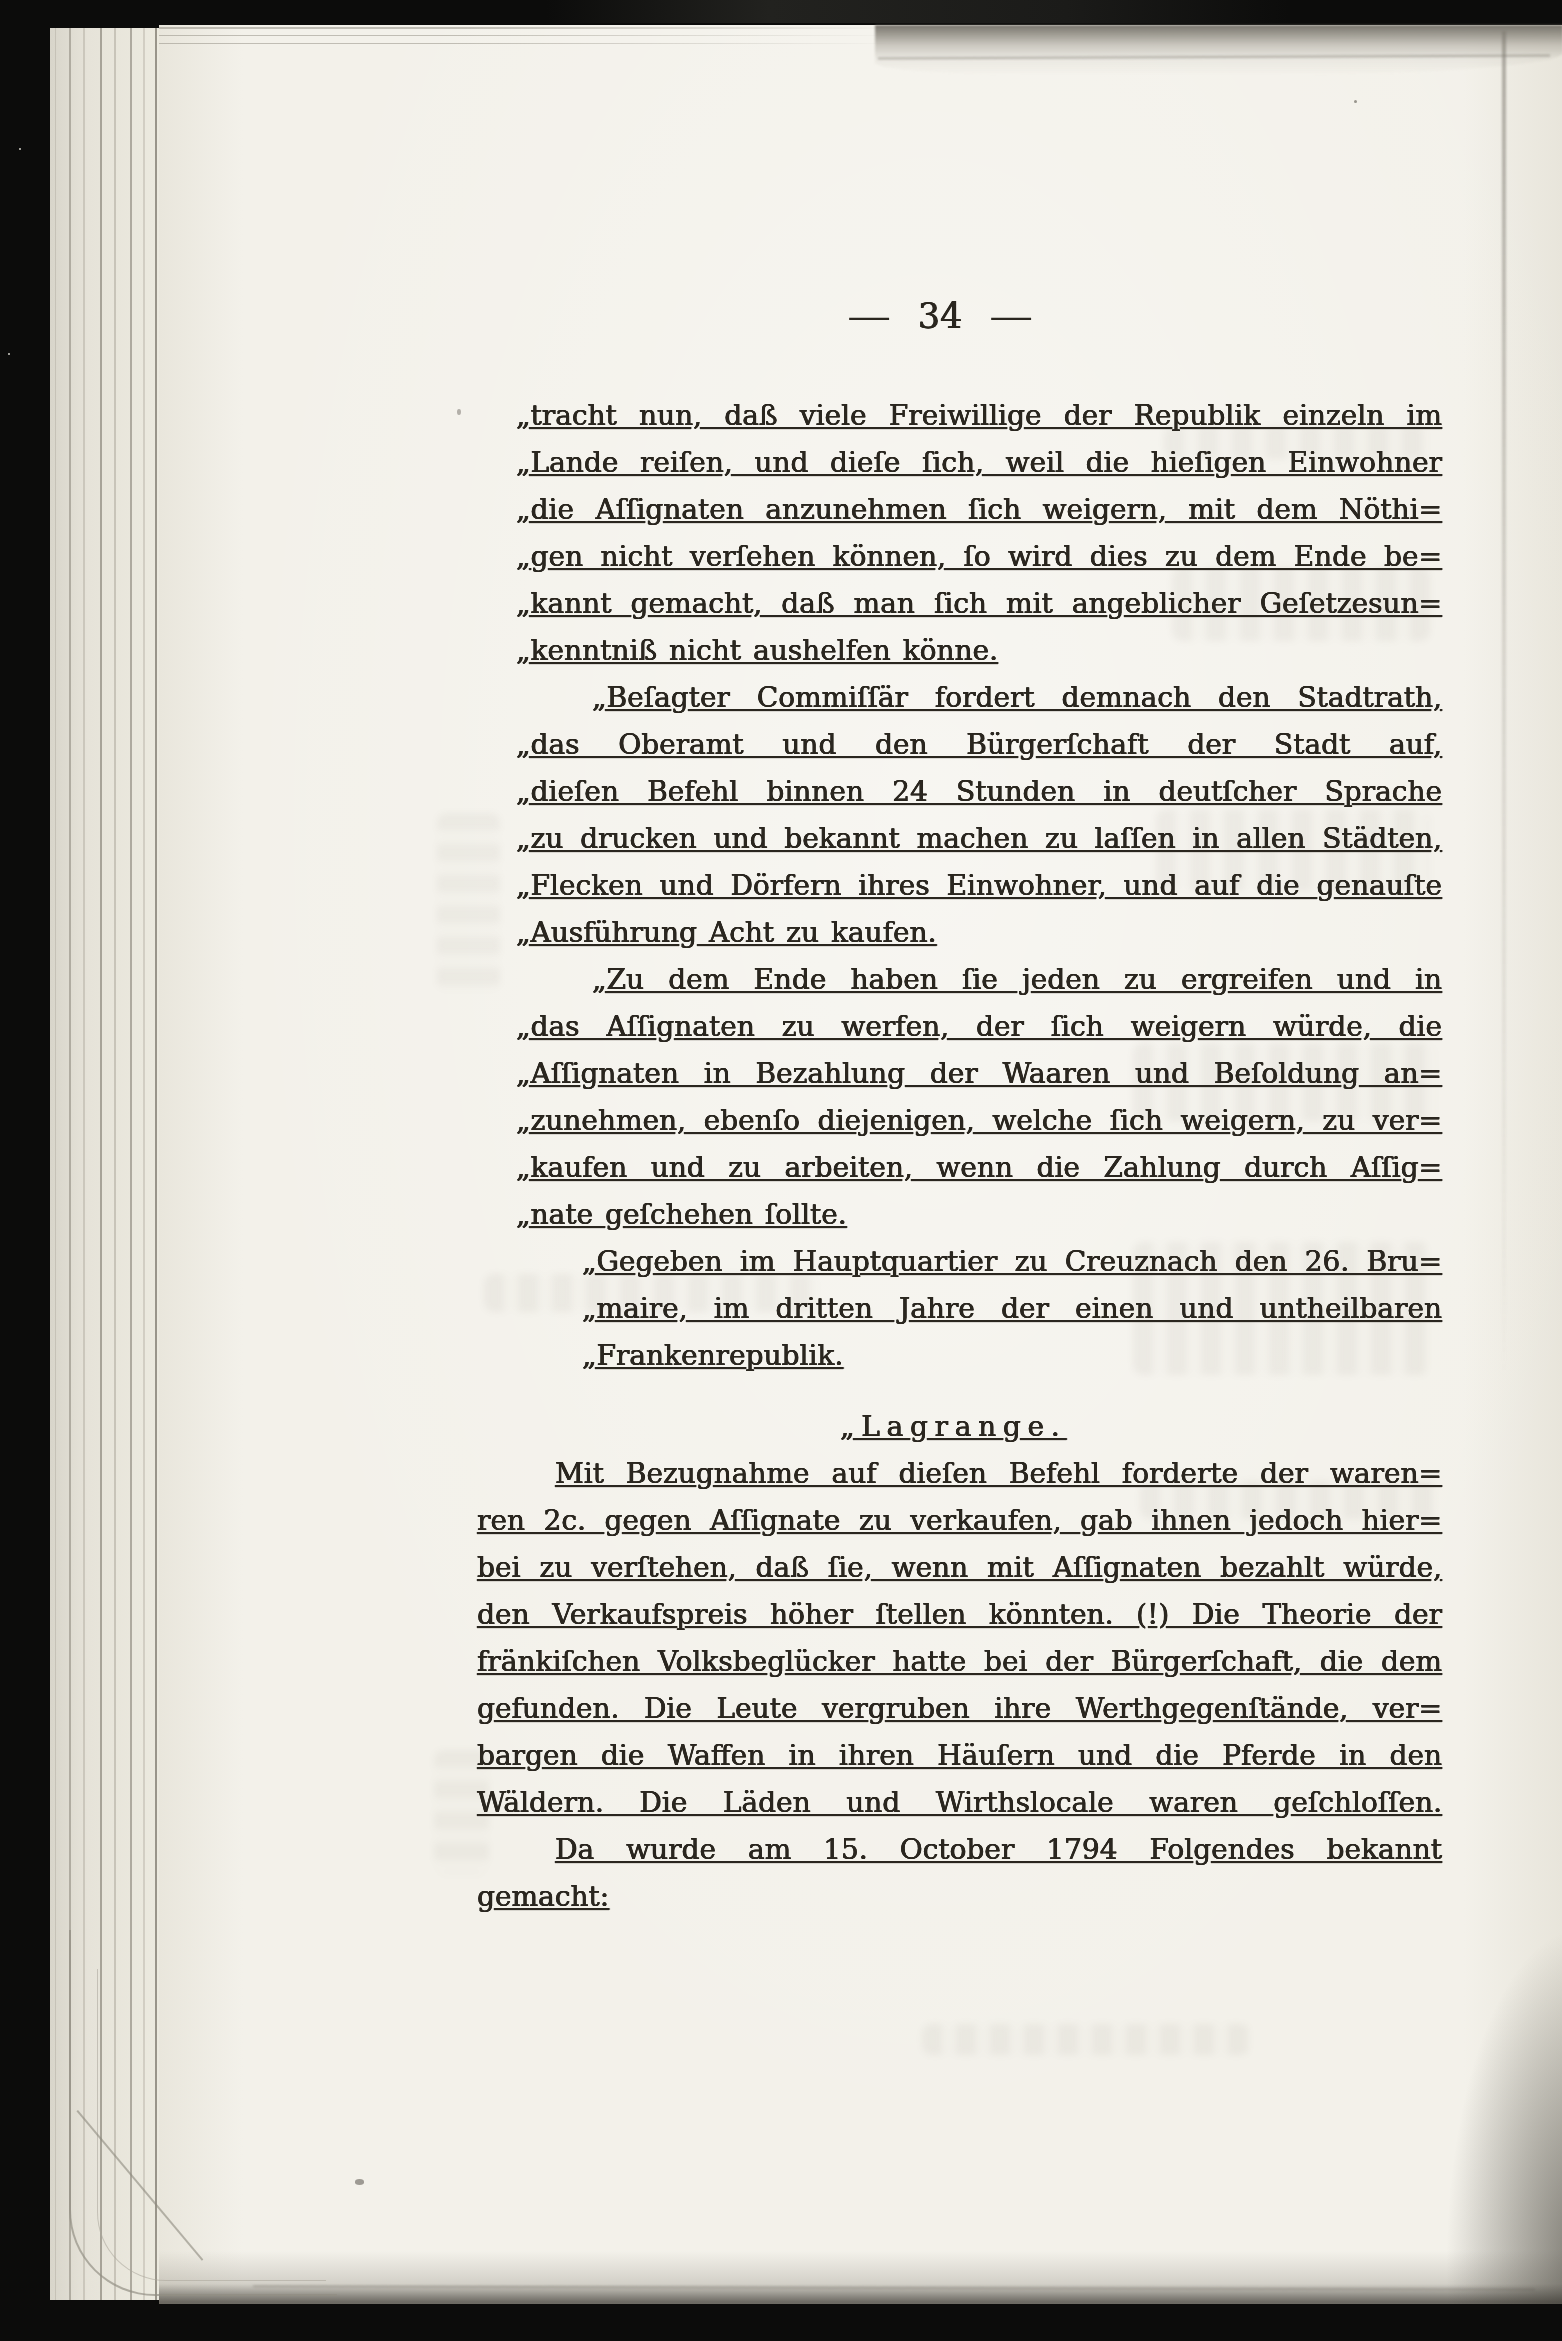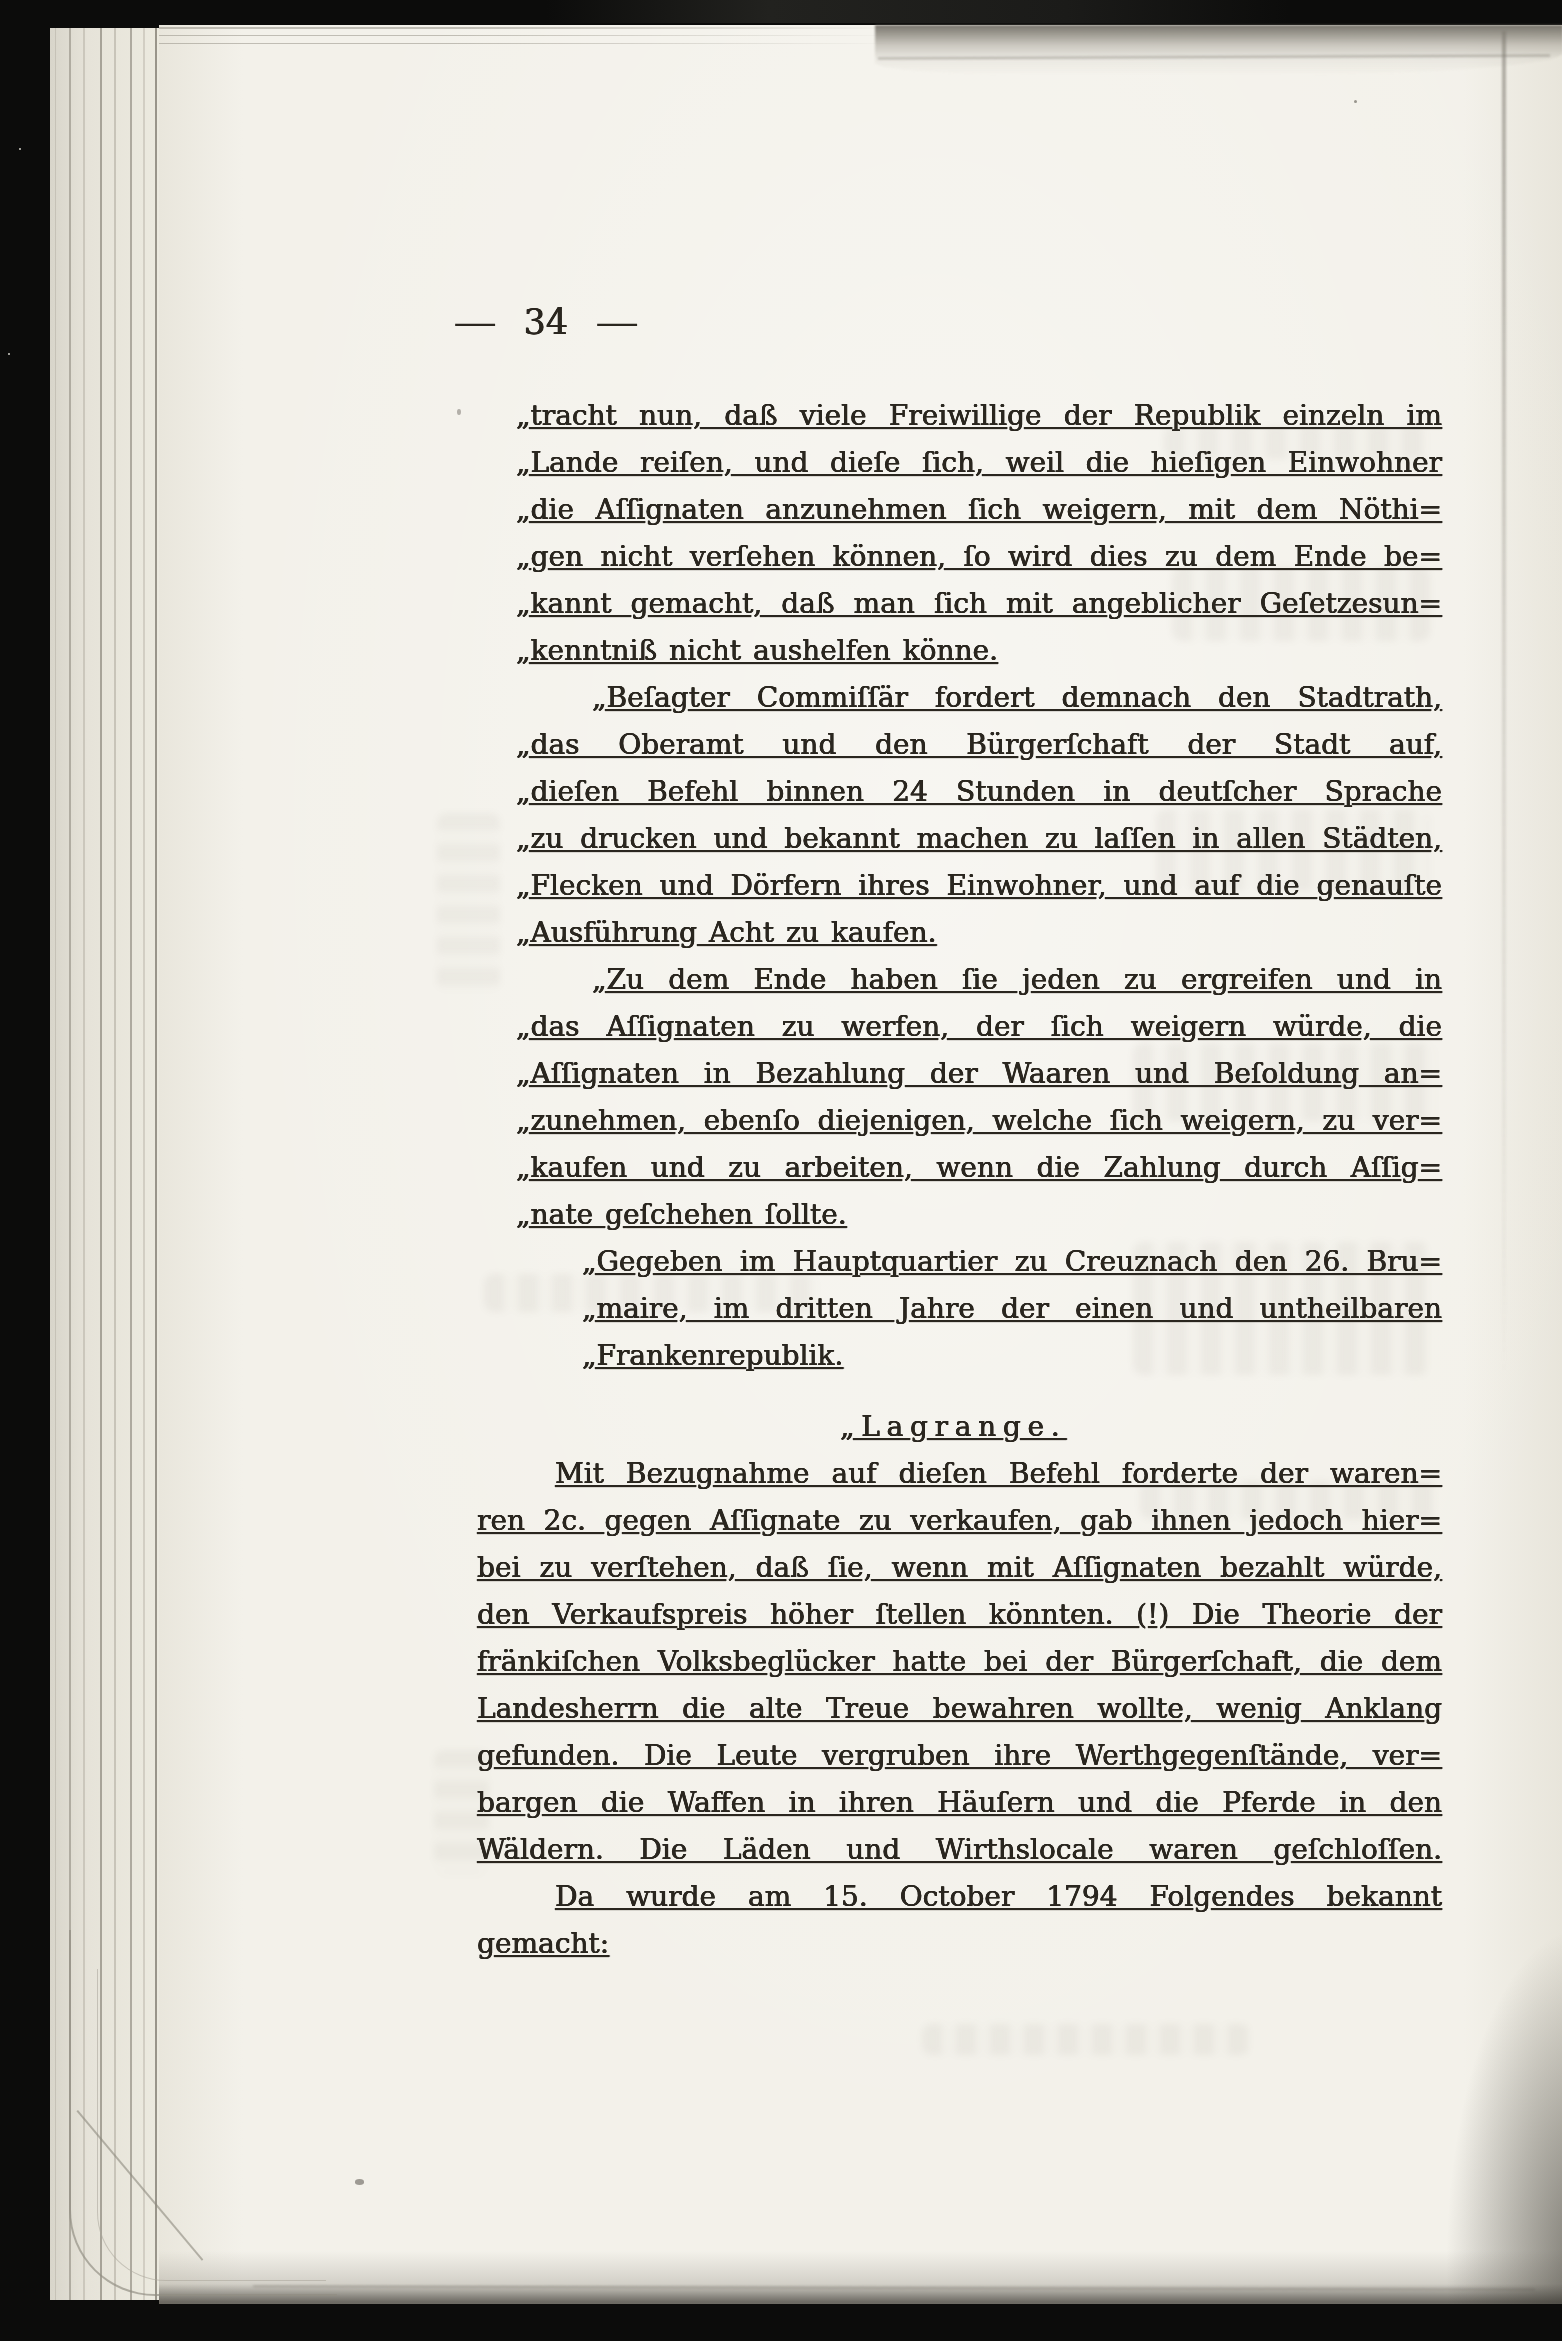--- a/index.html
+++ b/index.html
@@ -46,21 +46,21 @@
   .corner-a{left:69px;top:1930px;width:266px;height:364px;opacity:.75;
         border-left:2.3px solid rgba(146,142,131,.9);border-bottom:2.3px solid rgba(146,142,131,.9);
         border-bottom-left-radius:86px;}
   .corner-b{left:97px;top:1969px;width:228px;height:311px;opacity:.65;
         border-left:1.6px solid rgba(172,168,157,.9);border-bottom:1.6px solid rgba(172,168,157,.9);
         border-bottom-left-radius:69px;}
   .fold-diag{left:78px;top:2110px;width:195px;height:1.6px;background:rgba(140,136,125,.6);
         transform:rotate(50deg);transform-origin:left top;}
 
   
-  #header{left:477px;top:300px;width:965px;height:44px;text-align:left;
+  #header{left:477px;top:294px;width:965px;height:44px;text-align:center;
         color:var(--ink,#2a261f);font-size:35px;line-height:44px;transform:translateX(-19.5px);}
   #header .dash{display:inline-block;transform:scaleX(1.25);letter-spacing:0;}
   #header .num{margin:0 31px;text-shadow:0.5px 0 currentColor,-0.2px 0 currentColor;}
 
   #textblock{left:477px;top:392px;width:965px;color:var(--ink,#2a261f);}
   .line{height:47px;line-height:47px;font-size:28px;word-spacing:3.1px;
         text-align:justify;text-align-last:left;white-space:normal;
         text-shadow:0.4px 0 currentColor,-0.2px 0 currentColor,0 0.2px rgba(42,38,31,.7);text-decoration:underline;}
   .line.j{text-align-last:justify;}
   .line.q{padding-left:39px;}
@@ -148,21 +148,20 @@
       <div class="line q">„nate geſchehen ſollte.</div>
       <div class="line sig j">„Gegeben im Hauptquartier zu Creuznach den 26. Bru=</div>
       <div class="line sig j">„maire, im dritten Jahre der einen und untheilbaren</div>
       <div class="line sig">„Frankenrepublik.</div>
       <div class="line lag">„Lagrange.</div>
       <div class="line bi j">Mit Bezugnahme auf dieſen Befehl forderte der waren=</div>
       <div class="line j">ren 2c. gegen Aſſignate zu verkaufen, gab ihnen jedoch hier=</div>
       <div class="line j">bei zu verſtehen, daß ſie, wenn mit Aſſignaten bezahlt würde,</div>
       <div class="line j">den Verkaufspreis höher ſtellen könnten. (!) Die Theorie der</div>
       <div class="line j">fränkiſchen Volksbeglücker hatte bei der Bürgerſchaft, die dem</div>
-      <div class="line j">Landesherrn die alte Treue bewahren wollte, wenig Anklang</div>
       <div class="line j">gefunden. Die Leute vergruben ihre Werthgegenſtände, ver=</div>
       <div class="line j">bargen die Waffen in ihren Häuſern und die Pferde in den</div>
       <div class="line j">Wäldern. Die Läden und Wirthslocale waren geſchloſſen.</div>
       <div class="line bi j">Da wurde am 15. October 1794 Folgendes bekannt</div>
       <div class="line">gemacht:</div>
     </div>
 
   <div class="abs corner-a"></div>
   <div class="abs corner-b"></div>
   <div class="abs fold-diag"></div>

